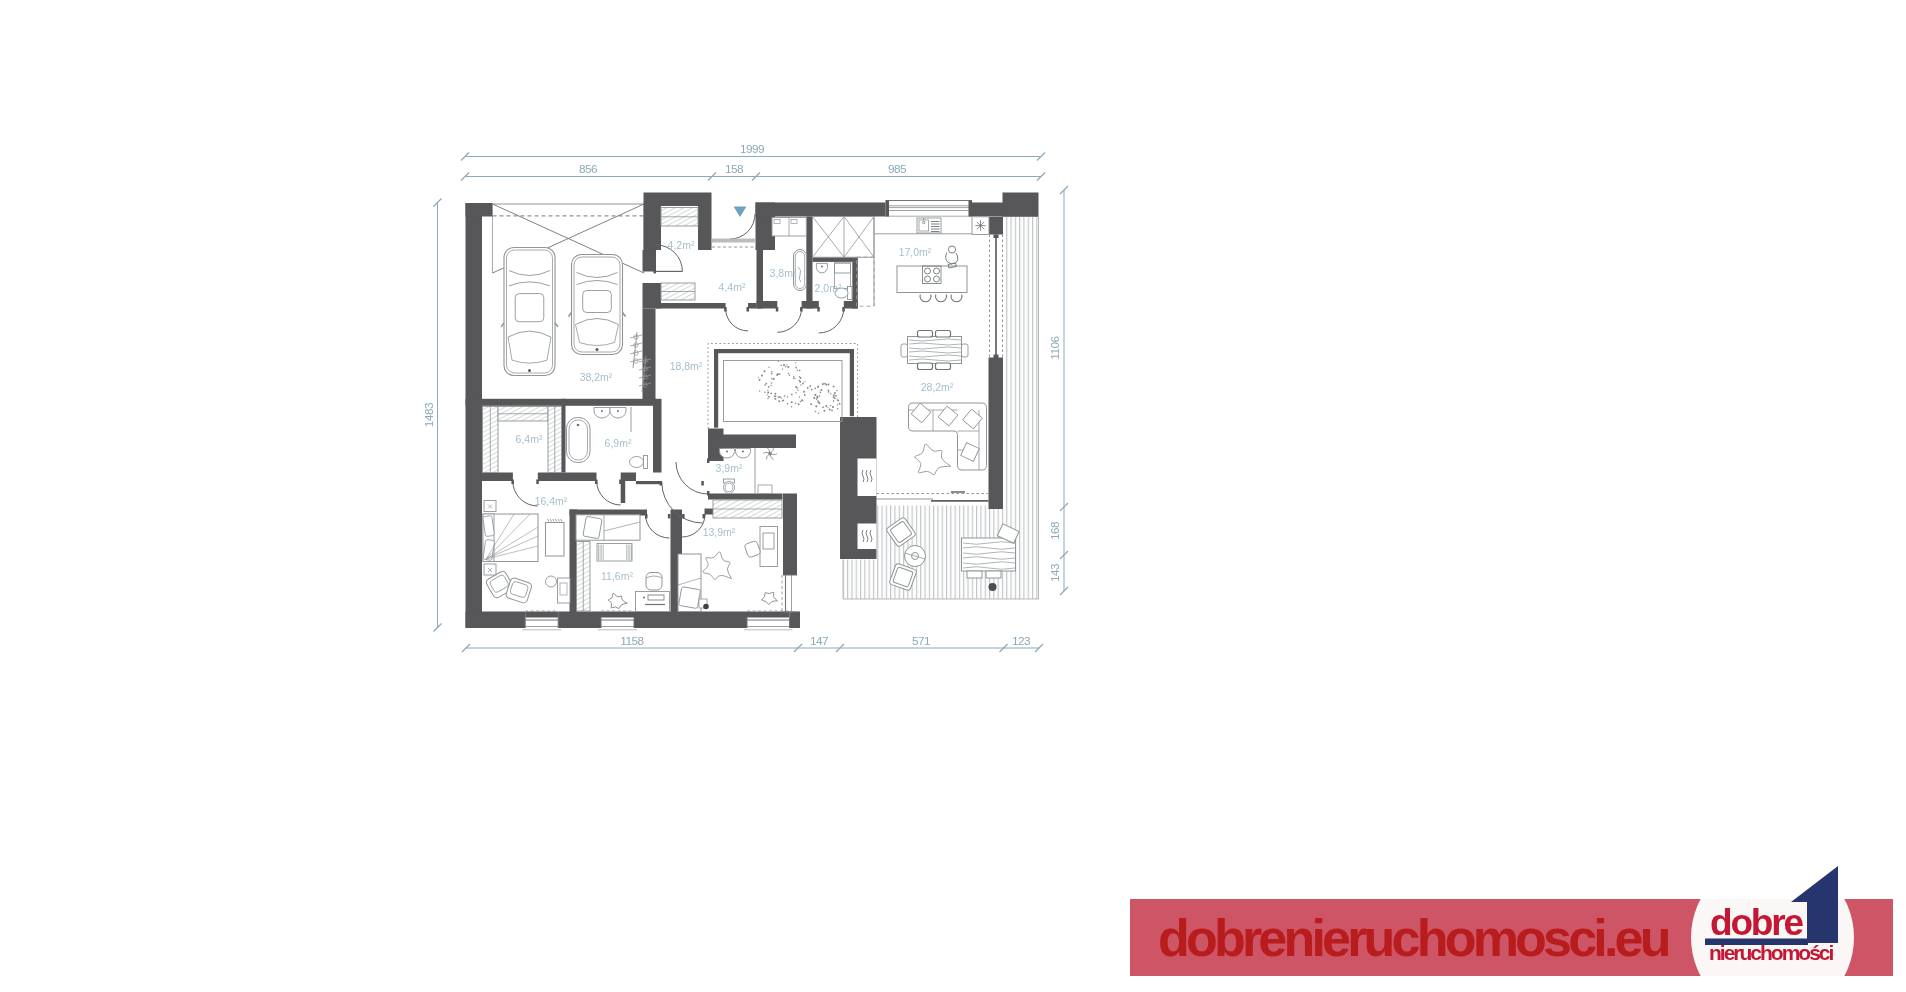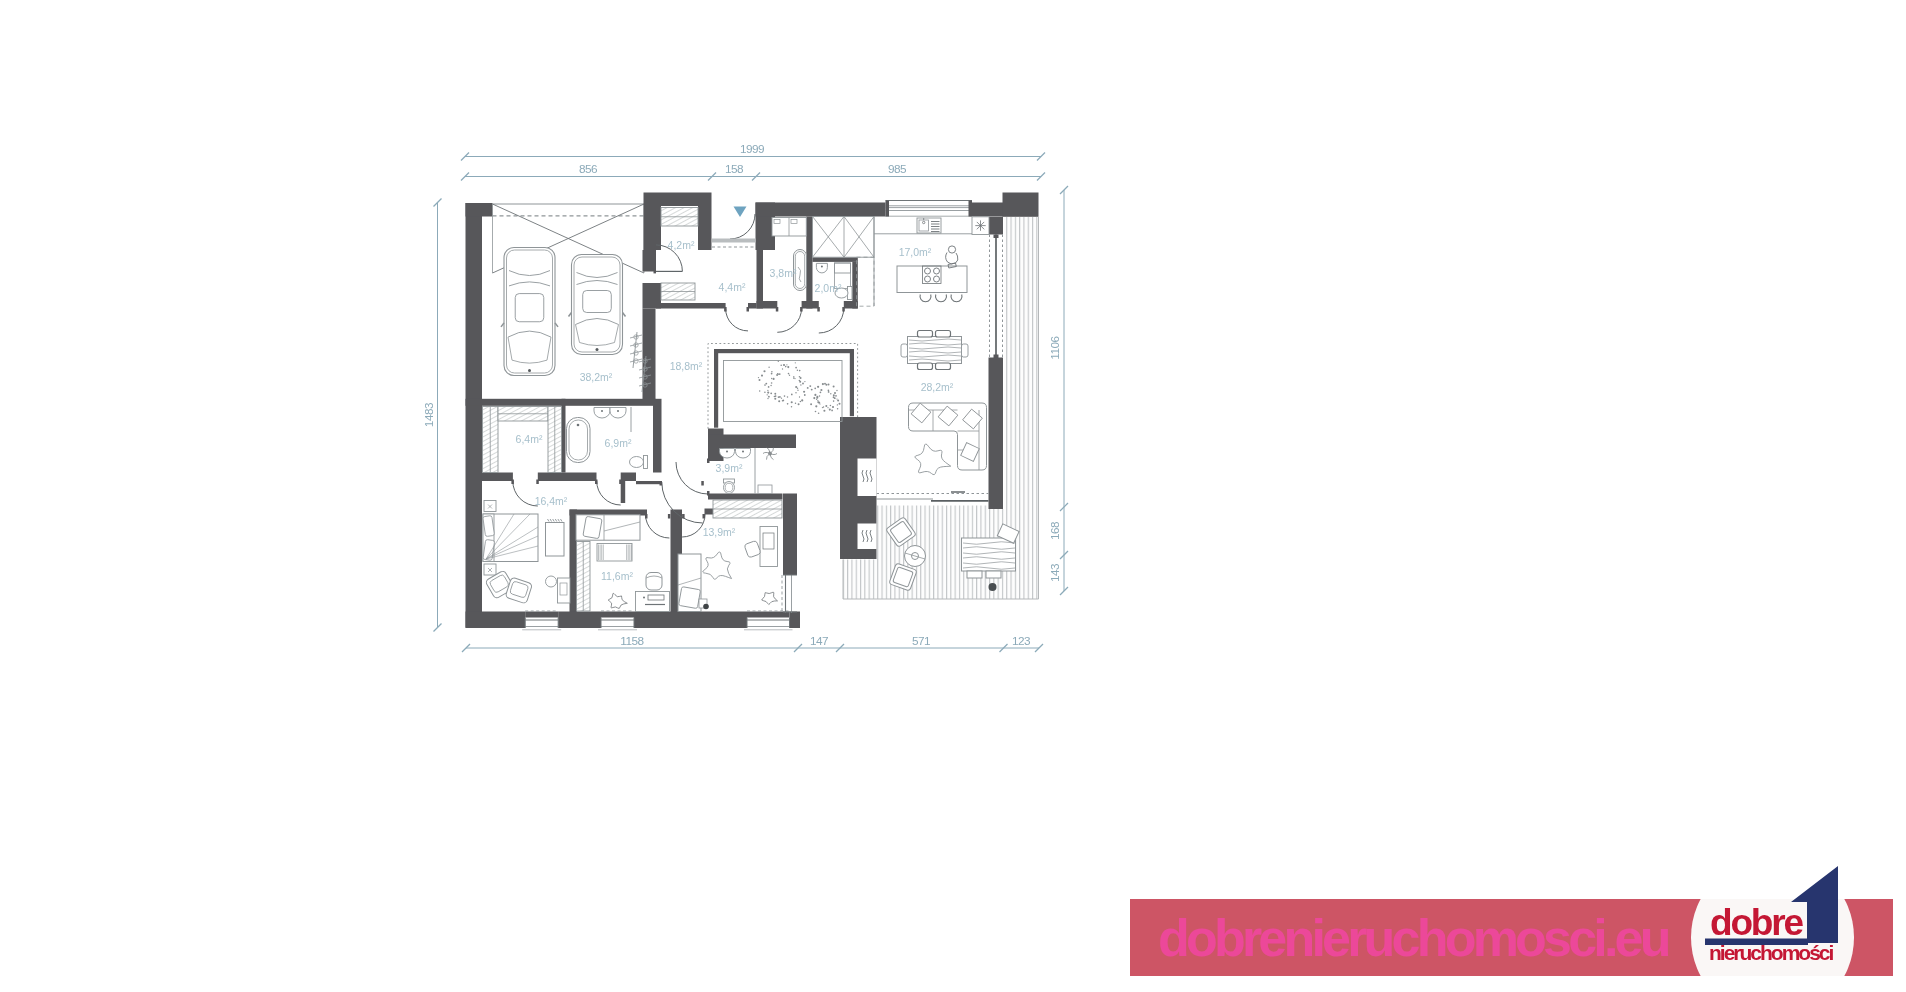--- a/index.html
+++ b/index.html
@@ -1,17 +1,17 @@
 <!DOCTYPE html>
 <html><head><meta charset="utf-8"><style>
 html,body{margin:0;padding:0;width:1906px;height:992px;background:#ffffff;overflow:hidden}
 .lbl{font-family:"Liberation Sans",sans-serif;fill:#a6bfcb;font-size:10.5px}
 .dim{font-family:"Liberation Sans",sans-serif;fill:#8caab9;font-size:11.8px;letter-spacing:-0.5px}
 #banner{position:absolute;left:1130px;top:899px;width:762.5px;height:77px;background:#cd5565}
-#btxt{position:absolute;left:1158px;top:899px;font-family:"Liberation Sans",sans-serif;font-weight:bold;color:#ec4899;font-size:52px;letter-spacing:-3.8px;line-height:79px}
+#btxt{position:absolute;left:1158px;top:899px;font-family:"Liberation Sans",sans-serif;font-weight:bold;color:#b91c1c;font-size:52px;letter-spacing:-3.8px;line-height:79px}
 </style></head>
 <body>
 
 <svg width="1906" height="992" viewBox="0 0 1906 992">
 <defs>
 <pattern id="deck" width="4.3" height="8" patternUnits="userSpaceOnUse">
   <rect width="4.3" height="8" fill="#fdfdfd"></rect>
   <rect x="0" width="1.1" height="8" fill="#c2c5c7"></rect>
 </pattern>
 <pattern id="hatch" width="4" height="4" patternUnits="userSpaceOnUse" patternTransform="rotate(62)">

